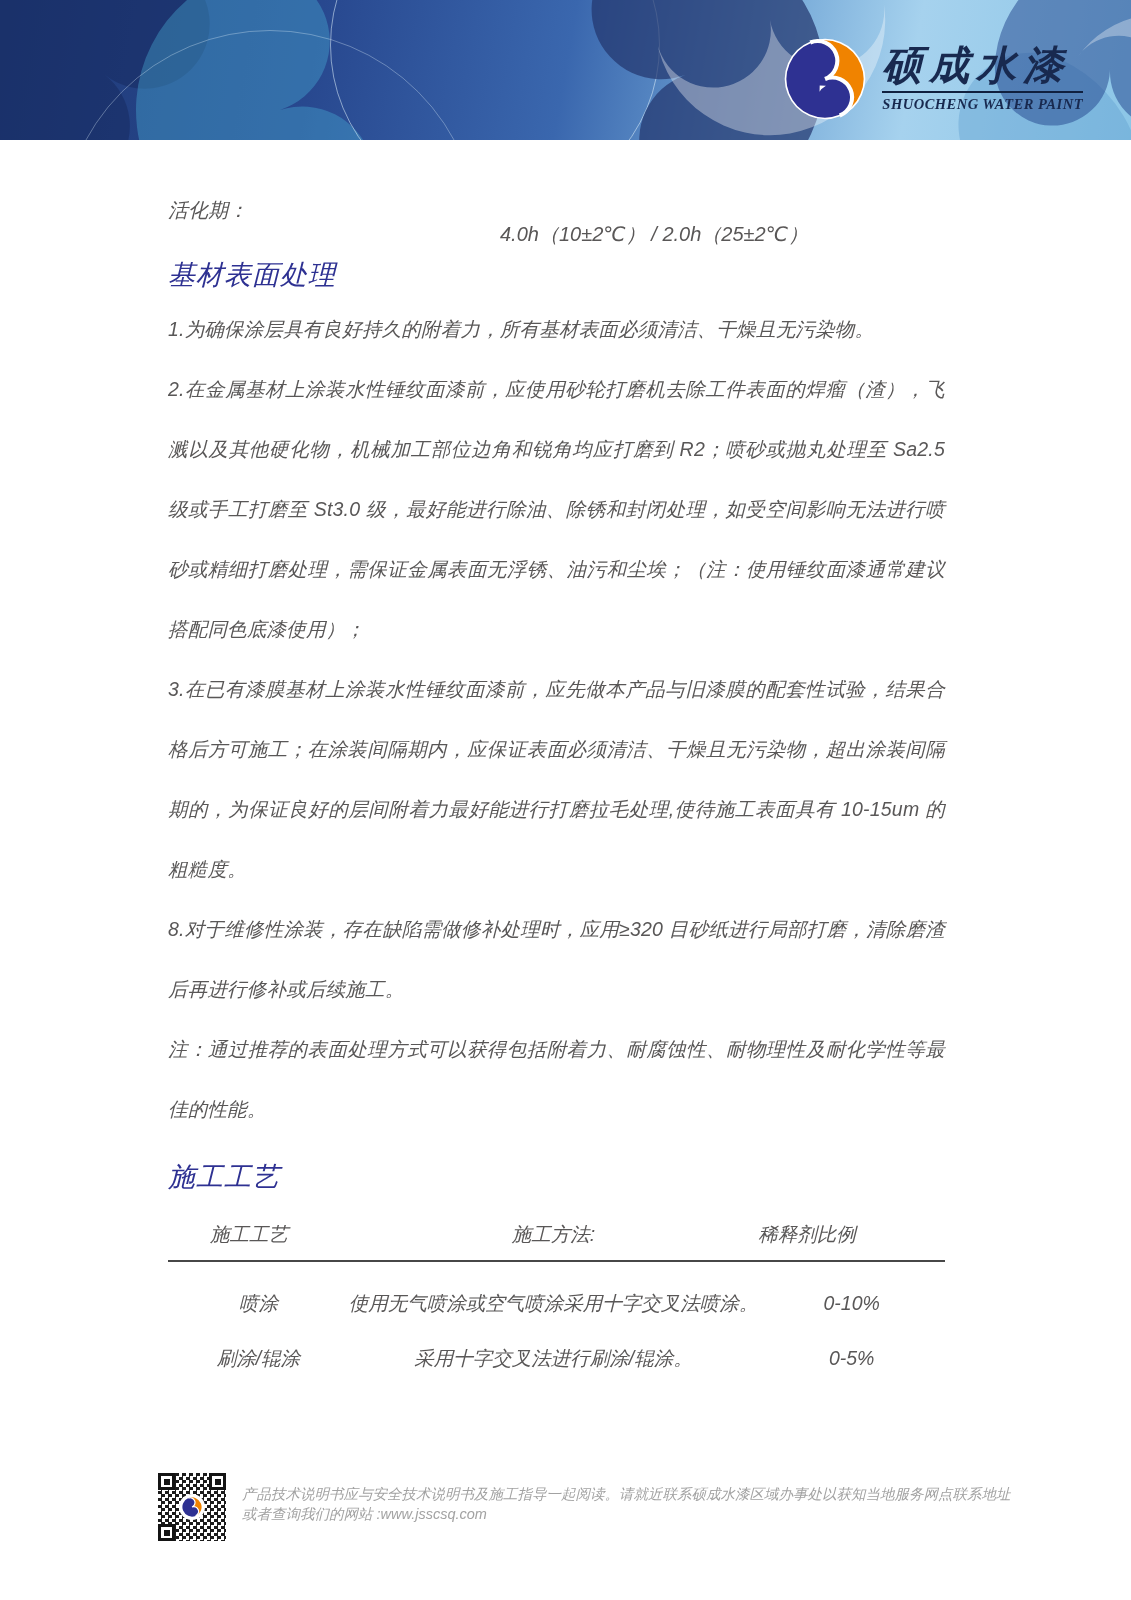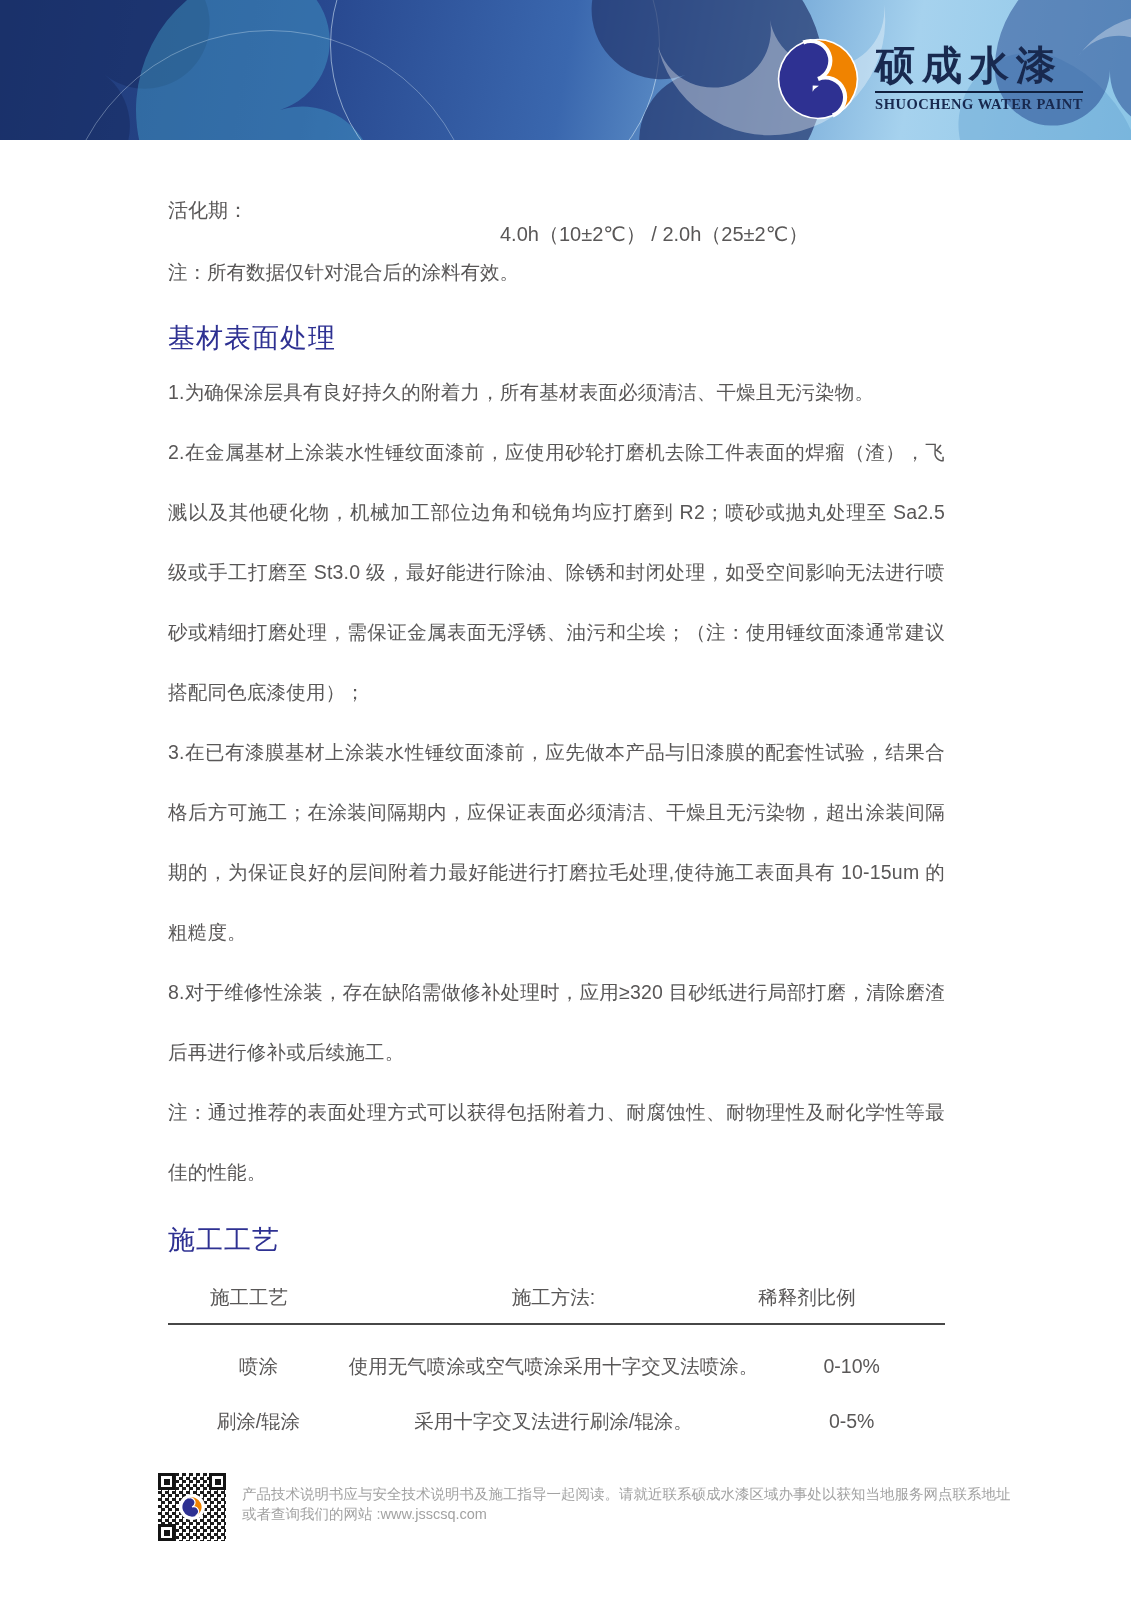--- a/index.html
+++ b/index.html
@@ -1,20 +1,20 @@
 <!DOCTYPE html>
 <html><head>
 <meta charset="utf-8">
 <style>
   * { margin:0; padding:0; box-sizing:border-box; }
   html,body { background:#ffffff; }
   body { font-family:"Liberation Sans","DejaVu Sans",sans-serif; }
   .page {
     position:relative; width:1131px; height:1600px; margin:0 auto;
-    background:#ffffff; overflow:hidden; color:#595757;
+    background:#ffffff; overflow:hidden; color:#595757;font-style:italic;
   }
 
   
   .banner {
     position:relative; width:100%; height:140px; overflow:hidden;
     background:linear-gradient(100deg,#1f3a77 0%,#28488f 28%,#3a67ae 50%,#6fa3d4 66%,#a6d2ee 80%,#8cc6e7 100%);
   }
   .wm { position:absolute; pointer-events:none; }
   .ring { position:absolute; border-radius:50%; pointer-events:none; }
   .logo-group {
@@ -144,21 +144,20 @@
     </div>
   </header>
 
   <main class="content">
 
     <div class="spec-row">
       <span class="spec-label">活化期：</span>
       <span class="spec-value">4.0h（10±2℃） /  2.0h（25±2℃）</span>
     </div>
 
-    <p class="note">注：所有数据仅针对混合后的涂料有效。</p>
 
     <h2 class="sec">基材表面处理</h2>
 
     <p class="body-para">1.为确保涂层具有良好持久的附着力，所有基材表面必须清洁、干燥且无污染物。</p>
     <p class="body-para">2.在金属基材上涂装水性锤纹面漆前，应使用砂轮打磨机去除工件表面的焊瘤（渣），飞溅以及其他硬化物，机械加工部位边角和锐角均应打磨到 R2；喷砂或抛丸处理至 Sa2.5 级或手工打磨至 St3.0 级，最好能进行除油、除锈和封闭处理，如受空间影响无法进行喷砂或精细打磨处理，需保证金属表面无浮锈、油污和尘埃；（注：使用锤纹面漆通常建议搭配同色底漆使用）；</p>
     <p class="body-para">3.在已有漆膜基材上涂装水性锤纹面漆前，应先做本产品与旧漆膜的配套性试验，结果合格后方可施工；在涂装间隔期内，应保证表面必须清洁、干燥且无污染物，超出涂装间隔期的，为保证良好的层间附着力最好能进行打磨拉毛处理,使待施工表面具有 10-15um 的粗糙度。</p>
     <p class="body-para">8.对于维修性涂装，存在缺陷需做修补处理时，应用≥320 目砂纸进行局部打磨，清除磨渣后再进行修补或后续施工。</p>
     <p class="body-para">注：通过推荐的表面处理方式可以获得包括附着力、耐腐蚀性、耐物理性及耐化学性等最佳的性能。</p>
 
     <h2 class="sec sec2">施工工艺</h2>

